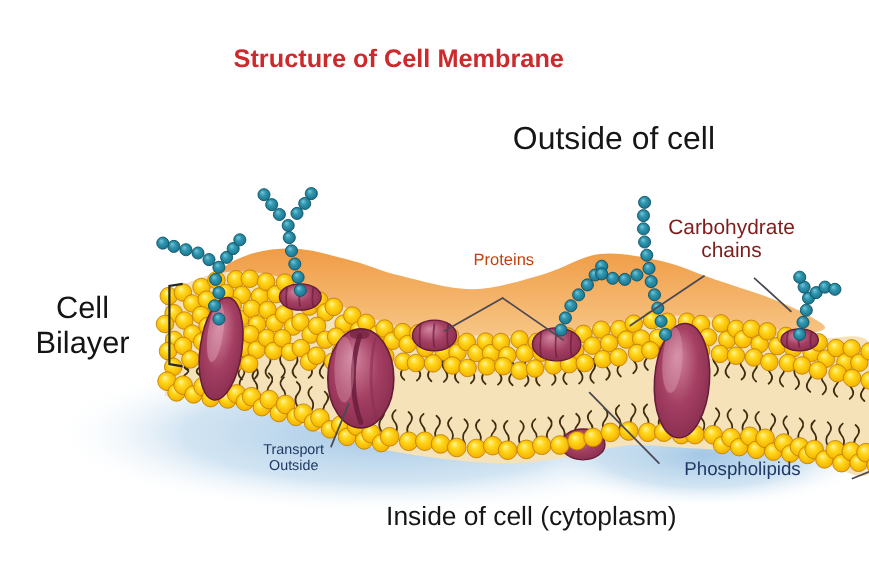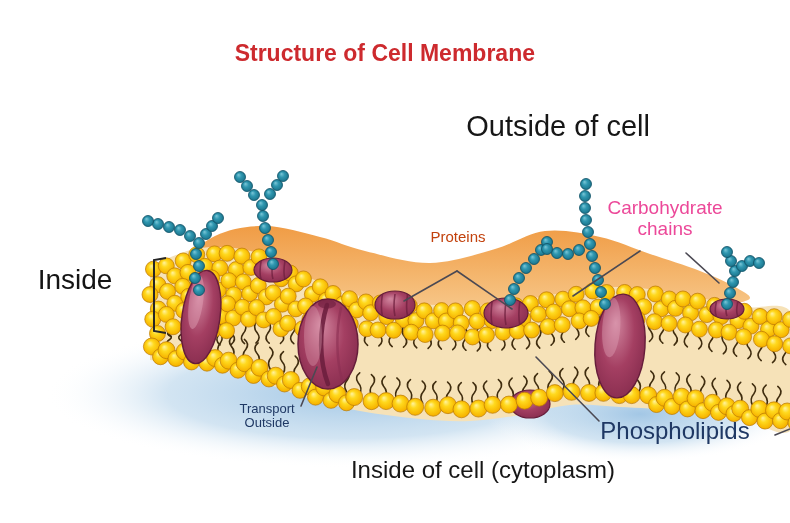--- a/index.html
+++ b/index.html
@@ -1,26 +1,26 @@
 <!DOCTYPE html>
 <html><head>
 <meta charset="utf-8">
 <style>
   html,body{margin:0;padding:0;background:#fff;}
   #stage{position:relative;width:790px;height:523px;overflow:hidden;background:#fff;
          font-family:"Liberation Sans","DejaVu Sans",sans-serif;}
   #art{position:absolute;left:0;top:0;z-index:0;}
   .lbl{position:absolute;z-index:2;text-align:center;line-height:1.1;}
-  #title{left:190px;top:41px;width:345px;font-size:23px;font-weight:bold;color:#cd2a2e;text-align:right;}
+  #title{left:190px;top:41px;width:345px;font-size:23px;font-weight:bold;color:#cd2a2e;}
   #outside{left:350px;top:111px;width:300px;font-size:29px;color:#161616;text-align:right;}
-  #carb{left:575px;top:198px;width:180px;font-size:19px;color:#ec4899;}
+  #carb{left:575px;top:198px;width:180px;font-size:19px;color:#7f1d1d;}
   #proteins{left:398px;top:229px;width:120px;font-size:15px;color:#c2410c;}
   #lipid{left:10px;top:264px;width:130px;font-size:28px;color:#141414;line-height:1.15;}
   #transport{left:203px;top:402px;width:128px;font-size:13px;color:#1f3864;}
-  #phospho{left:585px;top:418px;width:180px;font-size:24px;color:#1f3864;}
+  #phospho{left:585px;top:418px;width:180px;font-size:17px;color:#1f3864;}
   #inside{left:268px;top:457px;width:430px;font-size:24px;color:#161616;}
 </style>
 </head>
 <body>
 
 <div id="stage">
 
   <svg id="art" width="790" height="523" viewBox="0 0 790 523">
     <defs>
       <radialGradient id="gBall" cx="0.5" cy="0.5" r="0.6" fx="0.36" fy="0.3">
@@ -500,21 +500,22 @@
   <div class="lbl" id="outside">Outside of cell</div>
 
   <div class="lbl" id="carb">
     <span>Carbohydrate</span><br>
     <span>chains</span>
   </div>
 
   <div class="lbl" id="proteins">Proteins</div>
 
   <div class="lbl" id="lipid">
-    <span>Inside</span><br>
+    <span>Cell</span><br>
+    <span>Bilayer</span>
   </div>
 
   <div class="lbl" id="transport">
     <span>Transport</span><br>
     <span>Outside</span>
   </div>
 
   <div class="lbl" id="phospho">Phospholipids</div>
 
   <div class="lbl" id="inside">Inside of cell (cytoplasm)</div>

